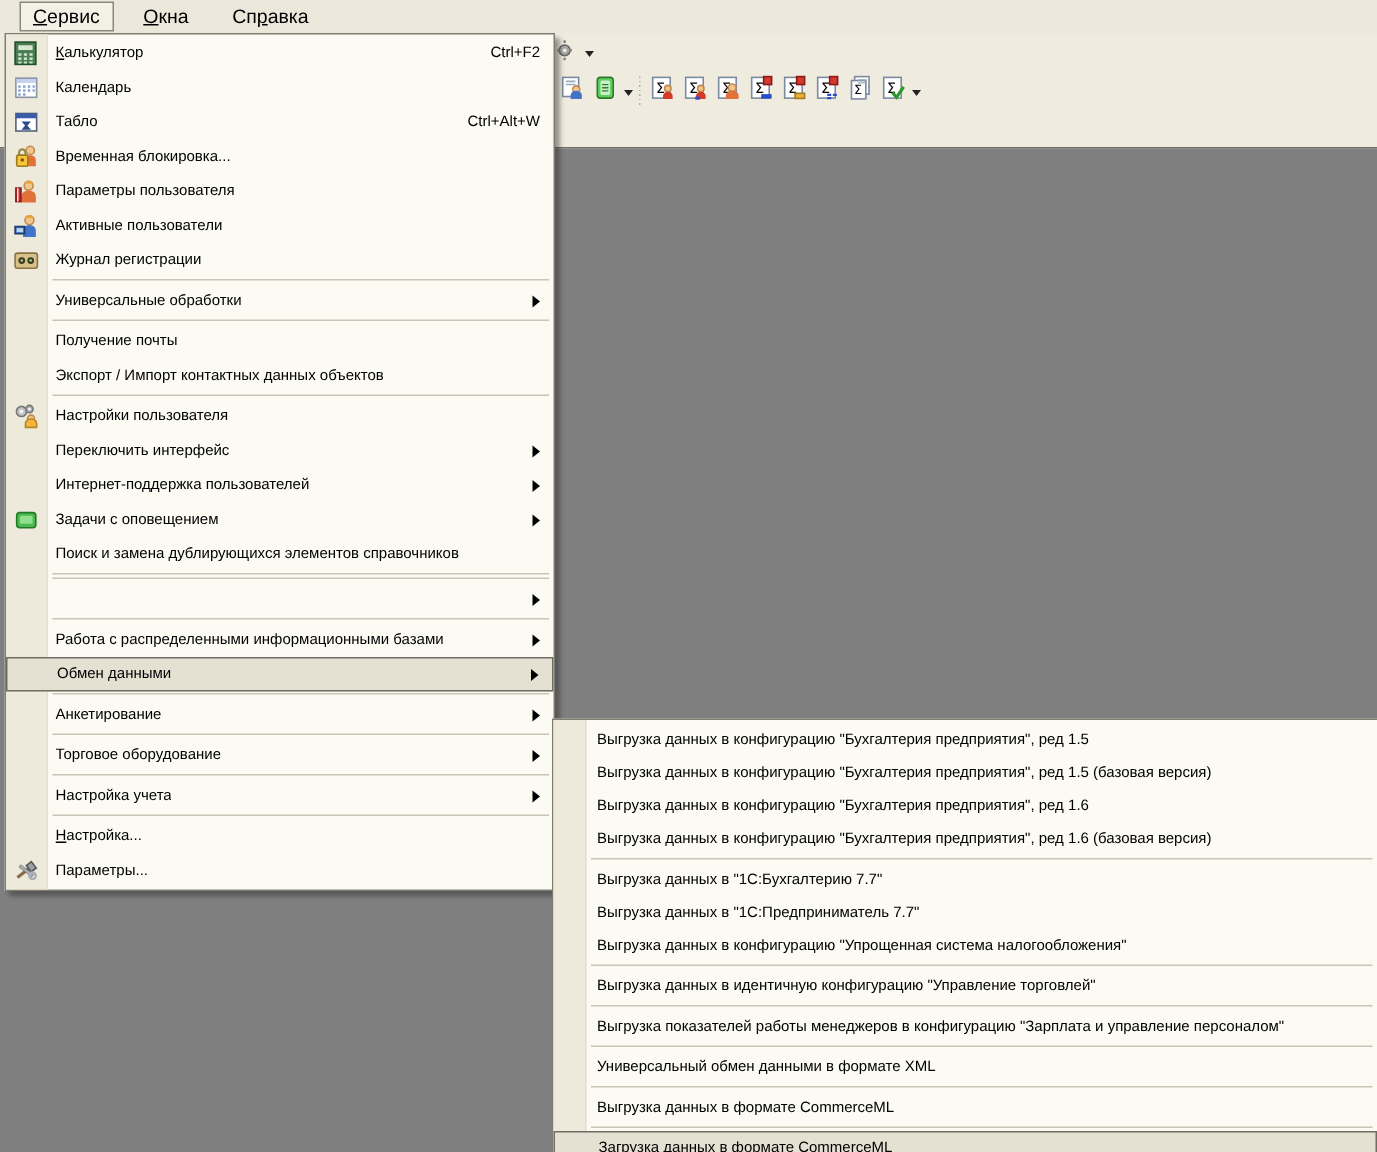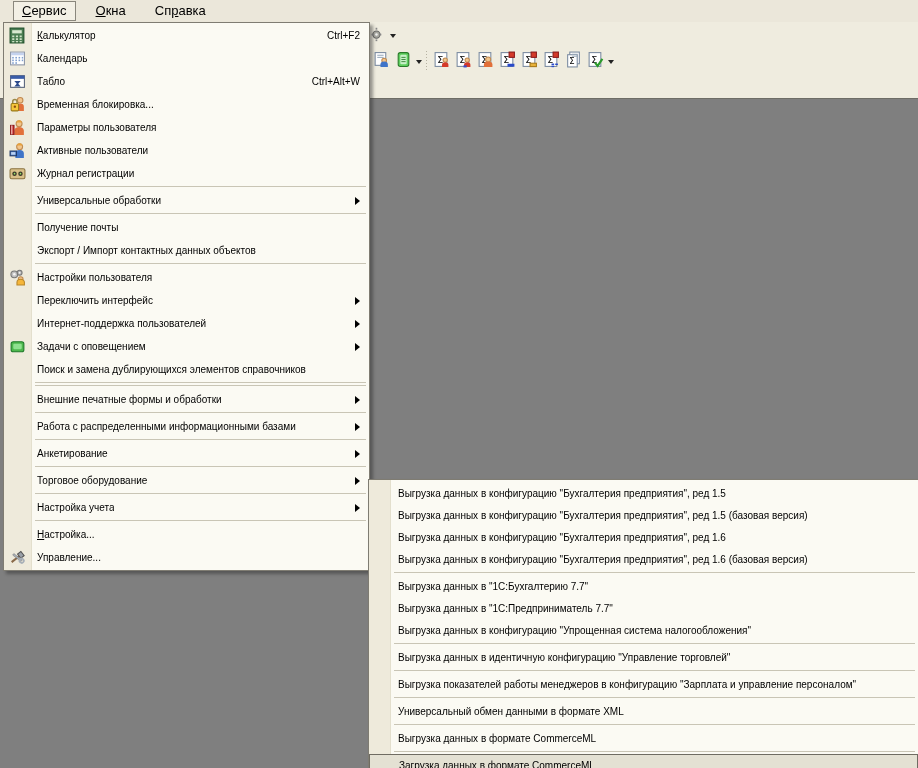--- a/index.html
+++ b/index.html
@@ -342,26 +342,29 @@
           </svg></span>
         <span class="label">Задачи с оповещением</span>
         <span class="arrow"></span>
       </div>
       <div class="menu-row">
         <span class="label">Поиск и замена дублирующихся элементов справочников</span>
       </div>
       <div class="menu-sep"></div>
       <div class="menu-sep"></div>
       <div class="menu-row">
-        <span class="label">Внешние печатные формы и обработки</span>
         <span class="arrow"></span>
       </div>
       <div class="menu-sep"></div>
       <div class="menu-row">
         <span class="label">Работа с распределенными информационными базами</span>
+        <span class="arrow"></span>
+      </div>
+      <div class="menu-row hl">
+        <span class="label">Обмен данными</span>
         <span class="arrow"></span>
       </div>
       <div class="menu-sep"></div>
       <div class="menu-row">
         <span class="label">Анкетирование</span>
         <span class="arrow"></span>
       </div>
       <div class="menu-sep"></div>
       <div class="menu-row">
         <span class="label">Торговое оборудование</span>
@@ -380,21 +383,21 @@
         <span class="mi-icon"><svg width="17" height="17" viewBox="0 0 16 16">
             <g transform="rotate(-38 8 8)">
               <rect x="1" y="7" width="10" height="2" fill="#8a6a4a"></rect>
               <rect x="10" y="5.5" width="4" height="5" fill="#9aa0a8" stroke="#555"></rect>
             </g>
             <g transform="rotate(38 8 8)">
               <rect x="3" y="7.2" width="10" height="1.8" fill="#a8b0b8" stroke="#666" stroke-width="0.4"></rect>
               <circle cx="13" cy="8" r="2" fill="none" stroke="#a8b0b8" stroke-width="1.6"></circle>
             </g>
           </svg></span>
-        <span class="label">Управление...</span>
+        <span class="label">Параметры...</span>
       </div>
     </div>
 
   <div class="menu-panel" id="exchange-menu">
     <div class="gutter sub"></div>
   <div class="menu-row sub-row">
         <span class="label">Выгрузка данных в конфигурацию "Бухгалтерия предприятия", ред 1.5</span>
       </div>
       <div class="menu-row sub-row">
         <span class="label">Выгрузка данных в конфигурацию "Бухгалтерия предприятия", ред 1.5 (базовая версия)</span>

